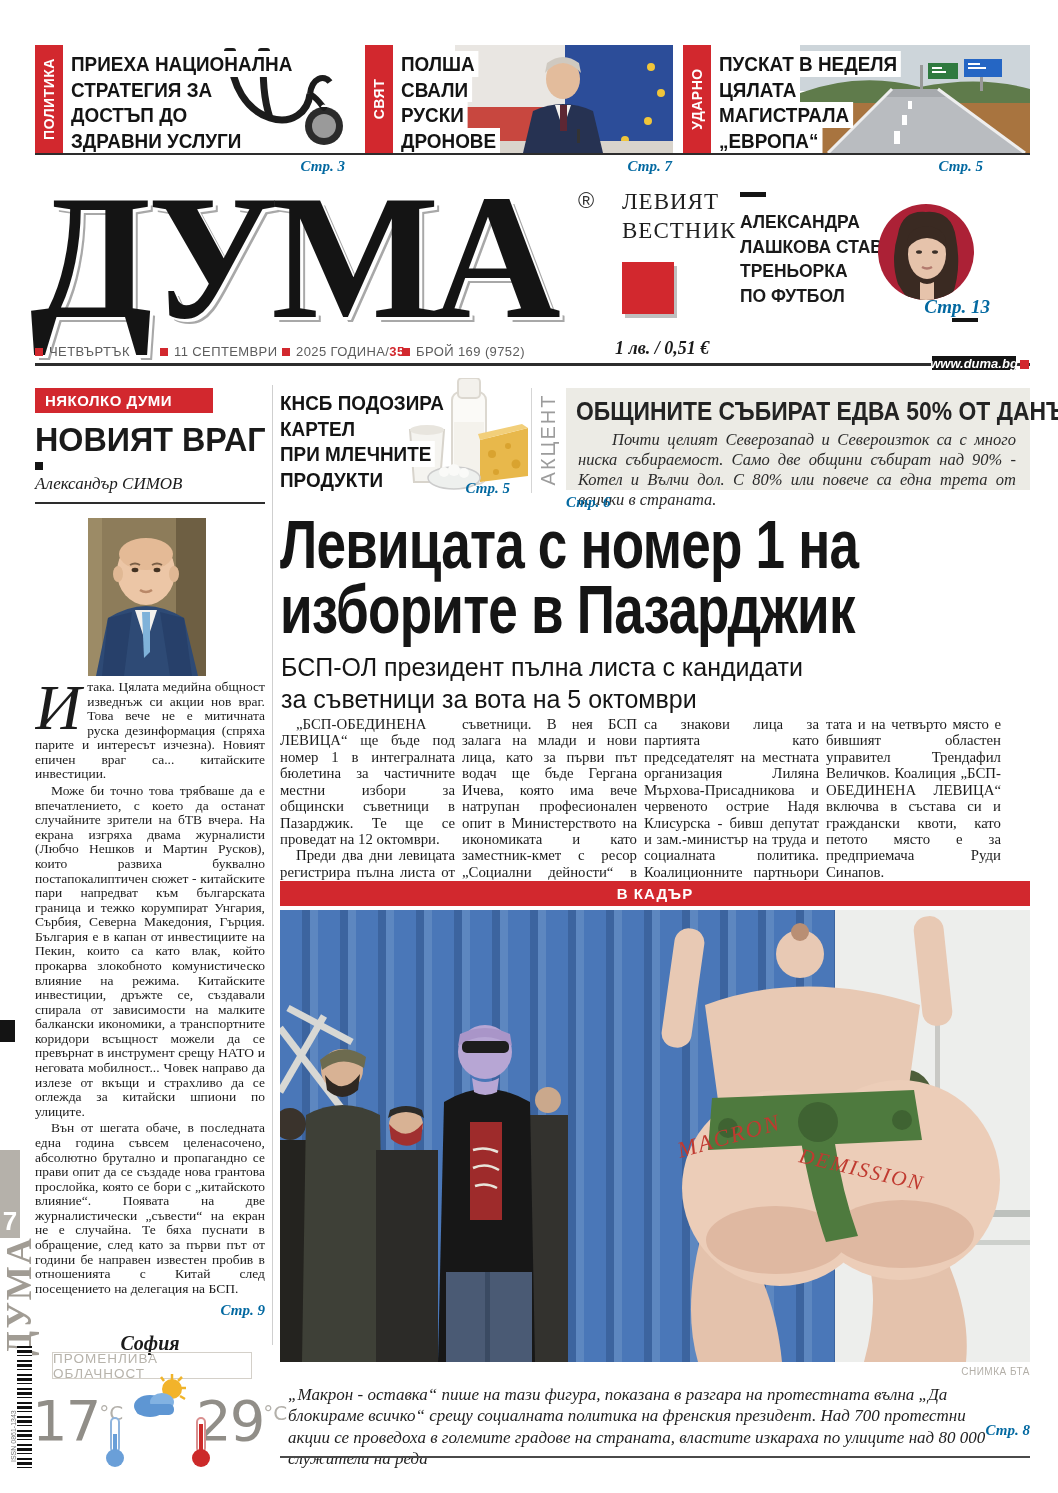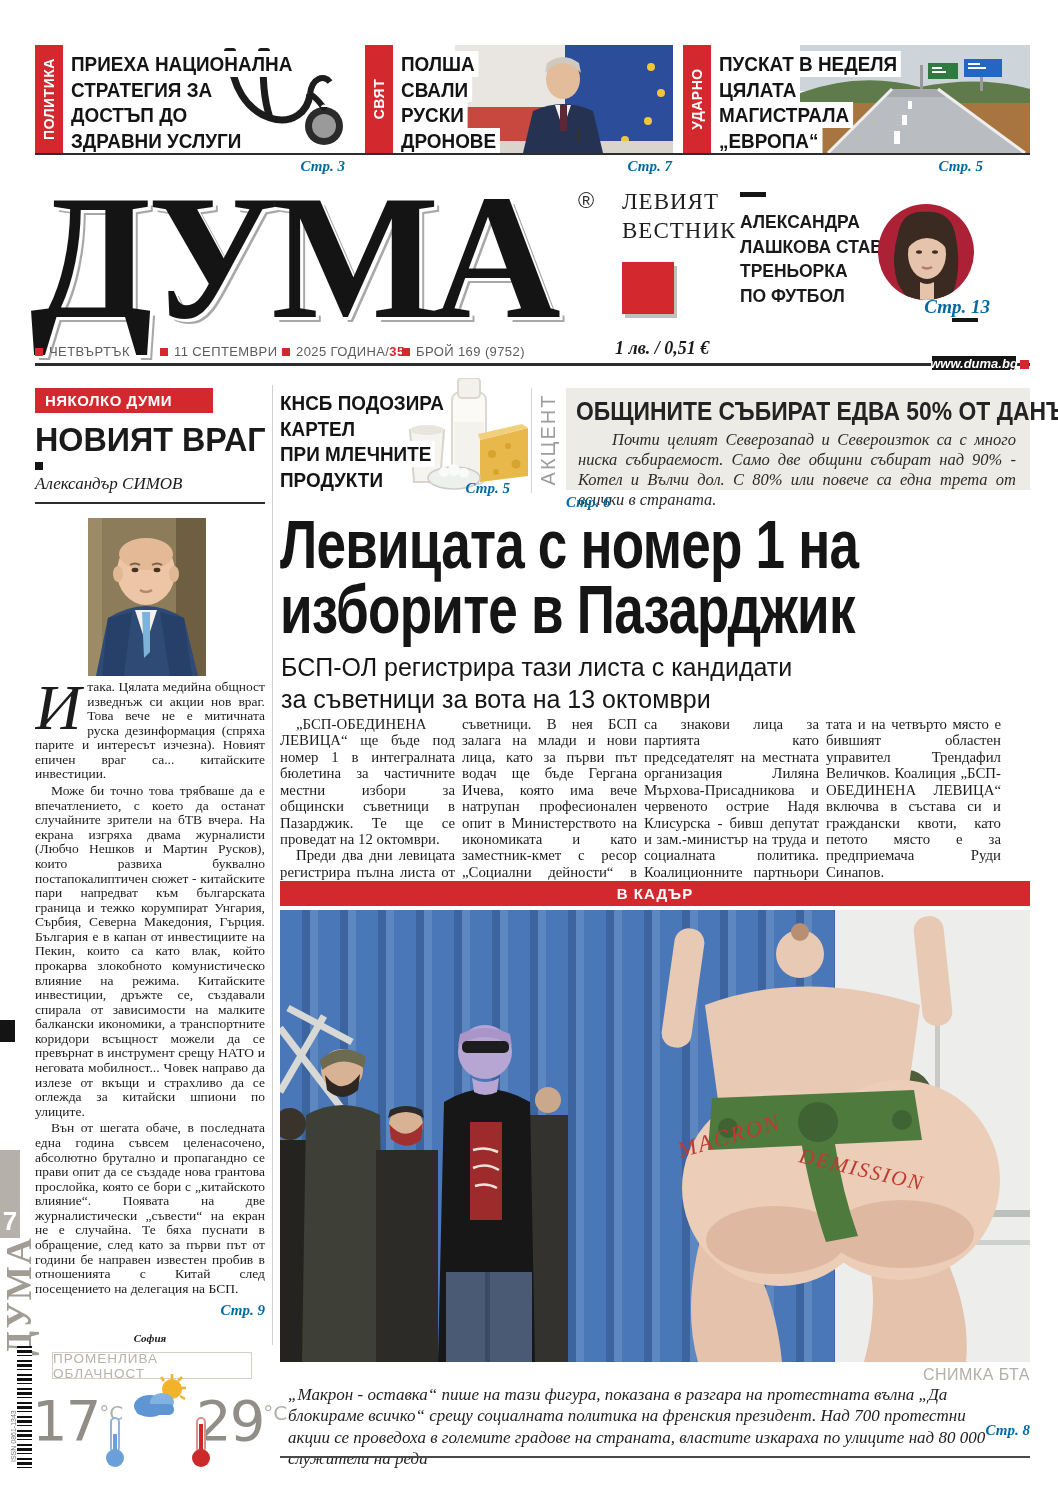--- a/index.html
+++ b/index.html
@@ -38,26 +38,26 @@
   .vlabel{color:#9c9c9c;font-size:20px;letter-spacing:2px;display:flex;align-items:center;justify-content:center;}
   .vlabel span{transform:rotate(-90deg);white-space:nowrap;}
   
   .lead-h{font-weight:800;font-size:68px;line-height:.95;letter-spacing:-1px;transform:scaleX(.78);transform-origin:left top;white-space:nowrap;color:#151515;}
   .lead-sub{font-size:25px;font-weight:500;line-height:1.26;color:#161616;}
   .col{font-family:"Liberation Serif",serif;font-size:14.8px;line-height:1.11;text-align:justify;color:#1c1c1c;}
   .col p{margin:0;}
   .col p.ind{text-indent:16px;}
   .banner{background:#d2282e;color:#fff;font-weight:bold;font-size:15px;letter-spacing:1px;display:flex;align-items:center;justify-content:center;}
   .caption{font-family:"Liberation Serif",serif;font-style:italic;font-size:17px;line-height:1.25;color:#1e1e1e;}
-  .credit{font-size:16px;color:#b3afa8;letter-spacing:.5px;text-align:right;}
+  .credit{font-size:10px;color:#b3afa8;letter-spacing:.5px;text-align:right;}
   
   .temp{font-family:"DejaVu Sans",sans-serif;font-size:56px;color:#918e88;letter-spacing:-2px;}
   .temp sup{font-size:20px;color:#b3b0aa;letter-spacing:0;}
   .cond{border:1px solid #d4d0c9;color:#b7b3ab;font-size:13.5px;letter-spacing:1px;display:flex;align-items:center;justify-content:center;}
-  .city{font-family:"Liberation Serif",serif;font-style:italic;font-weight:bold;font-size:11px;text-align:center;}
+  .city{font-family:"Liberation Serif",serif;font-style:italic;font-weight:bold;font-size:20px;text-align:center;}
   
   .edge-logo{color:#a19c94;font-family:"Liberation Serif",serif;font-weight:bold;font-size:36px;letter-spacing:2px;transform:rotate(-90deg);transform-origin:center;white-space:nowrap;}
   .barcode{background:repeating-linear-gradient(to bottom,#111 0 2px,#fff 2px 4px,#111 4px 7px,#fff 7px 9px,#111 9px 10px,#fff 10px 14px);}
   .issn{font-size:7px;color:#777;transform:rotate(-90deg);transform-origin:left top;white-space:nowrap;}
   .photo-wall{background:repeating-linear-gradient(90deg,#4a77b8 0 22px,#3c649f 22px 30px,#5d87c0 30px 38px);}
   .wsite{background:#141414;color:#fff;font-style:italic;font-weight:bold;font-size:13px;display:flex;align-items:center;justify-content:center;}
 </style>
 </head>
 <body>
 
@@ -297,22 +297,22 @@
     <div class="acc-h" style="margin:8px 0 2px 10px;">ОБЩИНИТЕ СЪБИРАТ ЕДВА 50% ОТ ДАНЪЦИТЕ</div>
     <div class="acc-b" style="margin:3px 14px 0 12px;">Почти целият Северозапад и Североизток са с много ниска събираемост. Само две общини събират над 90% - Котел и Вълчи дол. С 80% или повече са една трета от всички в страната.</div>
   </div>
   <div class="abs pref" style="left:566px;top:494px;width:464px;">Стр. 6</div>
 
   <div class="abs" style="left:280px;top:512px;width:770px;">
     <div class="lead-h">Левицата с номер 1 на</div>
     <div class="lead-h">изборите в Пазарджик</div>
   </div>
   <div class="abs lead-sub" style="left:281px;top:652px;">
-    <div>БСП-ОЛ регистрира тази листа с кандидати</div>
-    <div>за съветници за вота на 13 октомври</div>
+    <div>БСП-ОЛ президент пълна листа с кандидати</div>
+    <div>за съветници за вота на 5 октомври</div>
   </div>
 
   <div class="abs" style="left:280px;top:716px;width:751px;height:164px;display:flex;gap:7px;">
     <div class="col" style="width:175px;">
       <p class="ind">„БСП-ОБЕДИНЕНА ЛЕВИЦА“ ще бъде под номер 1 в интегралната бюлетина за частичните местни избори за общински съветници в Пазарджик. Те ще се проведат на 12 октомври.</p>
       <p class="ind">Преди два дни левицата регистрира пълна листа от 41 кандидати за общински</p>
     </div>
     <div class="col" style="width:175px;">
       <p>съветници. В нея БСП залага на млади и нови лица, като за първи път водач ще бъде Гергана Ичева, която има вече натрупан професионален опит в Министерството на икономиката и като заместник-кмет с ресор „Социални дейности“ в община Пазарджик. До нея</p>
     </div>

